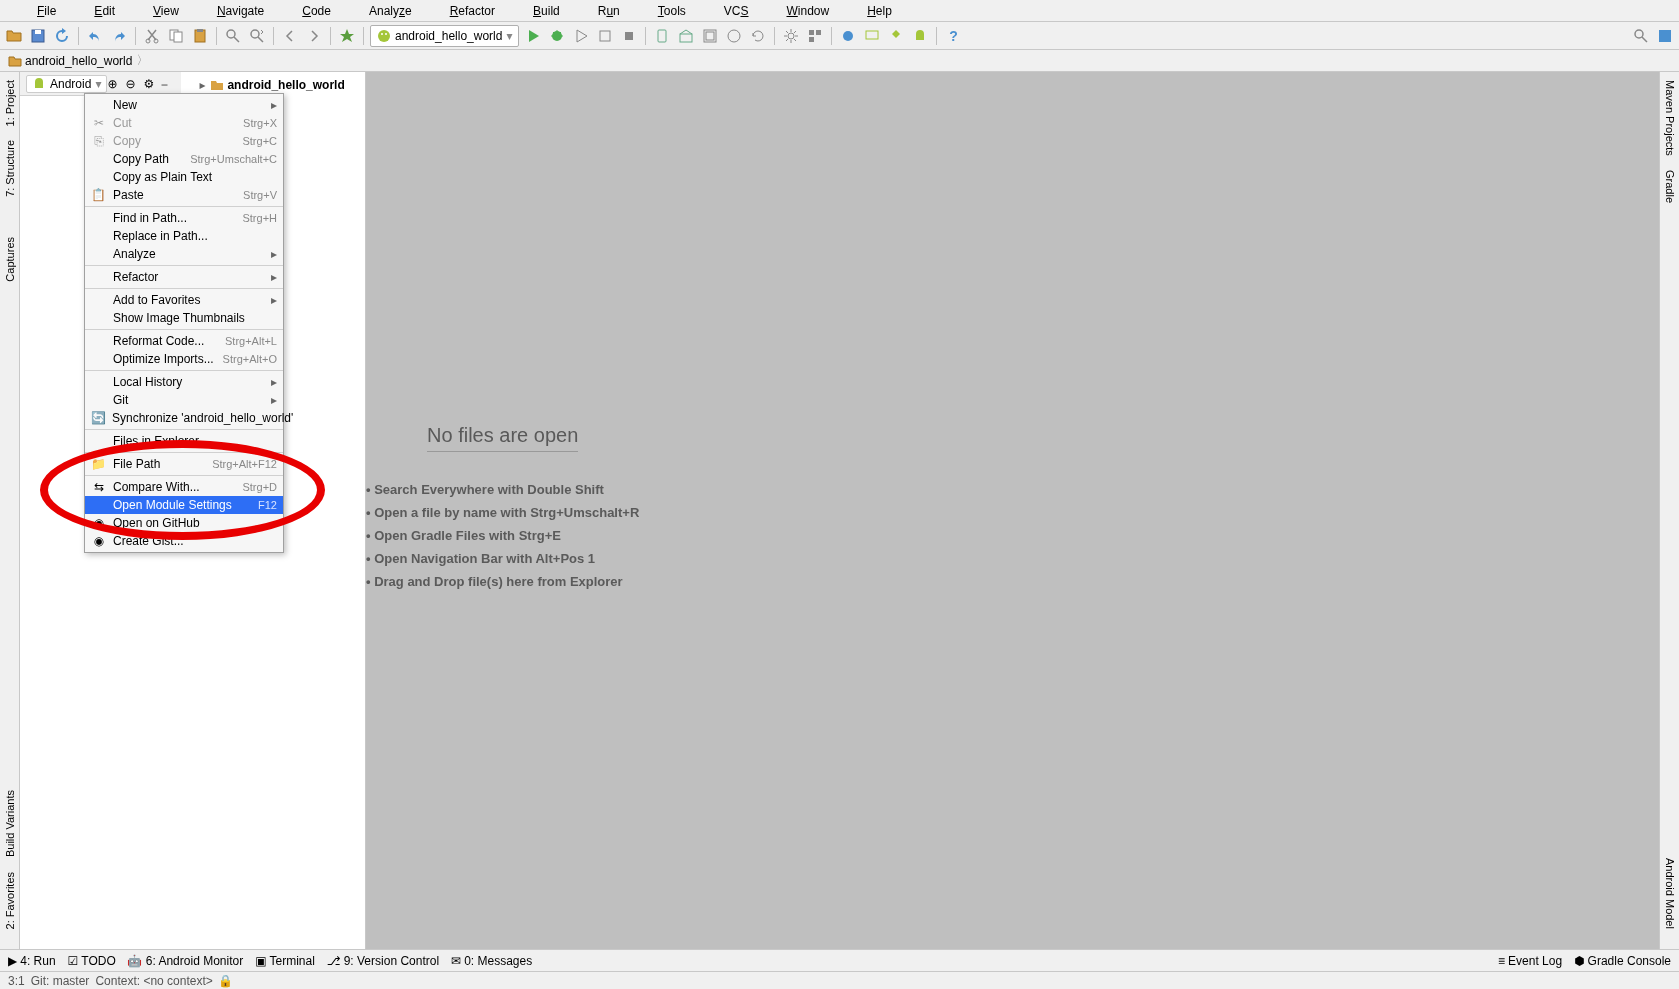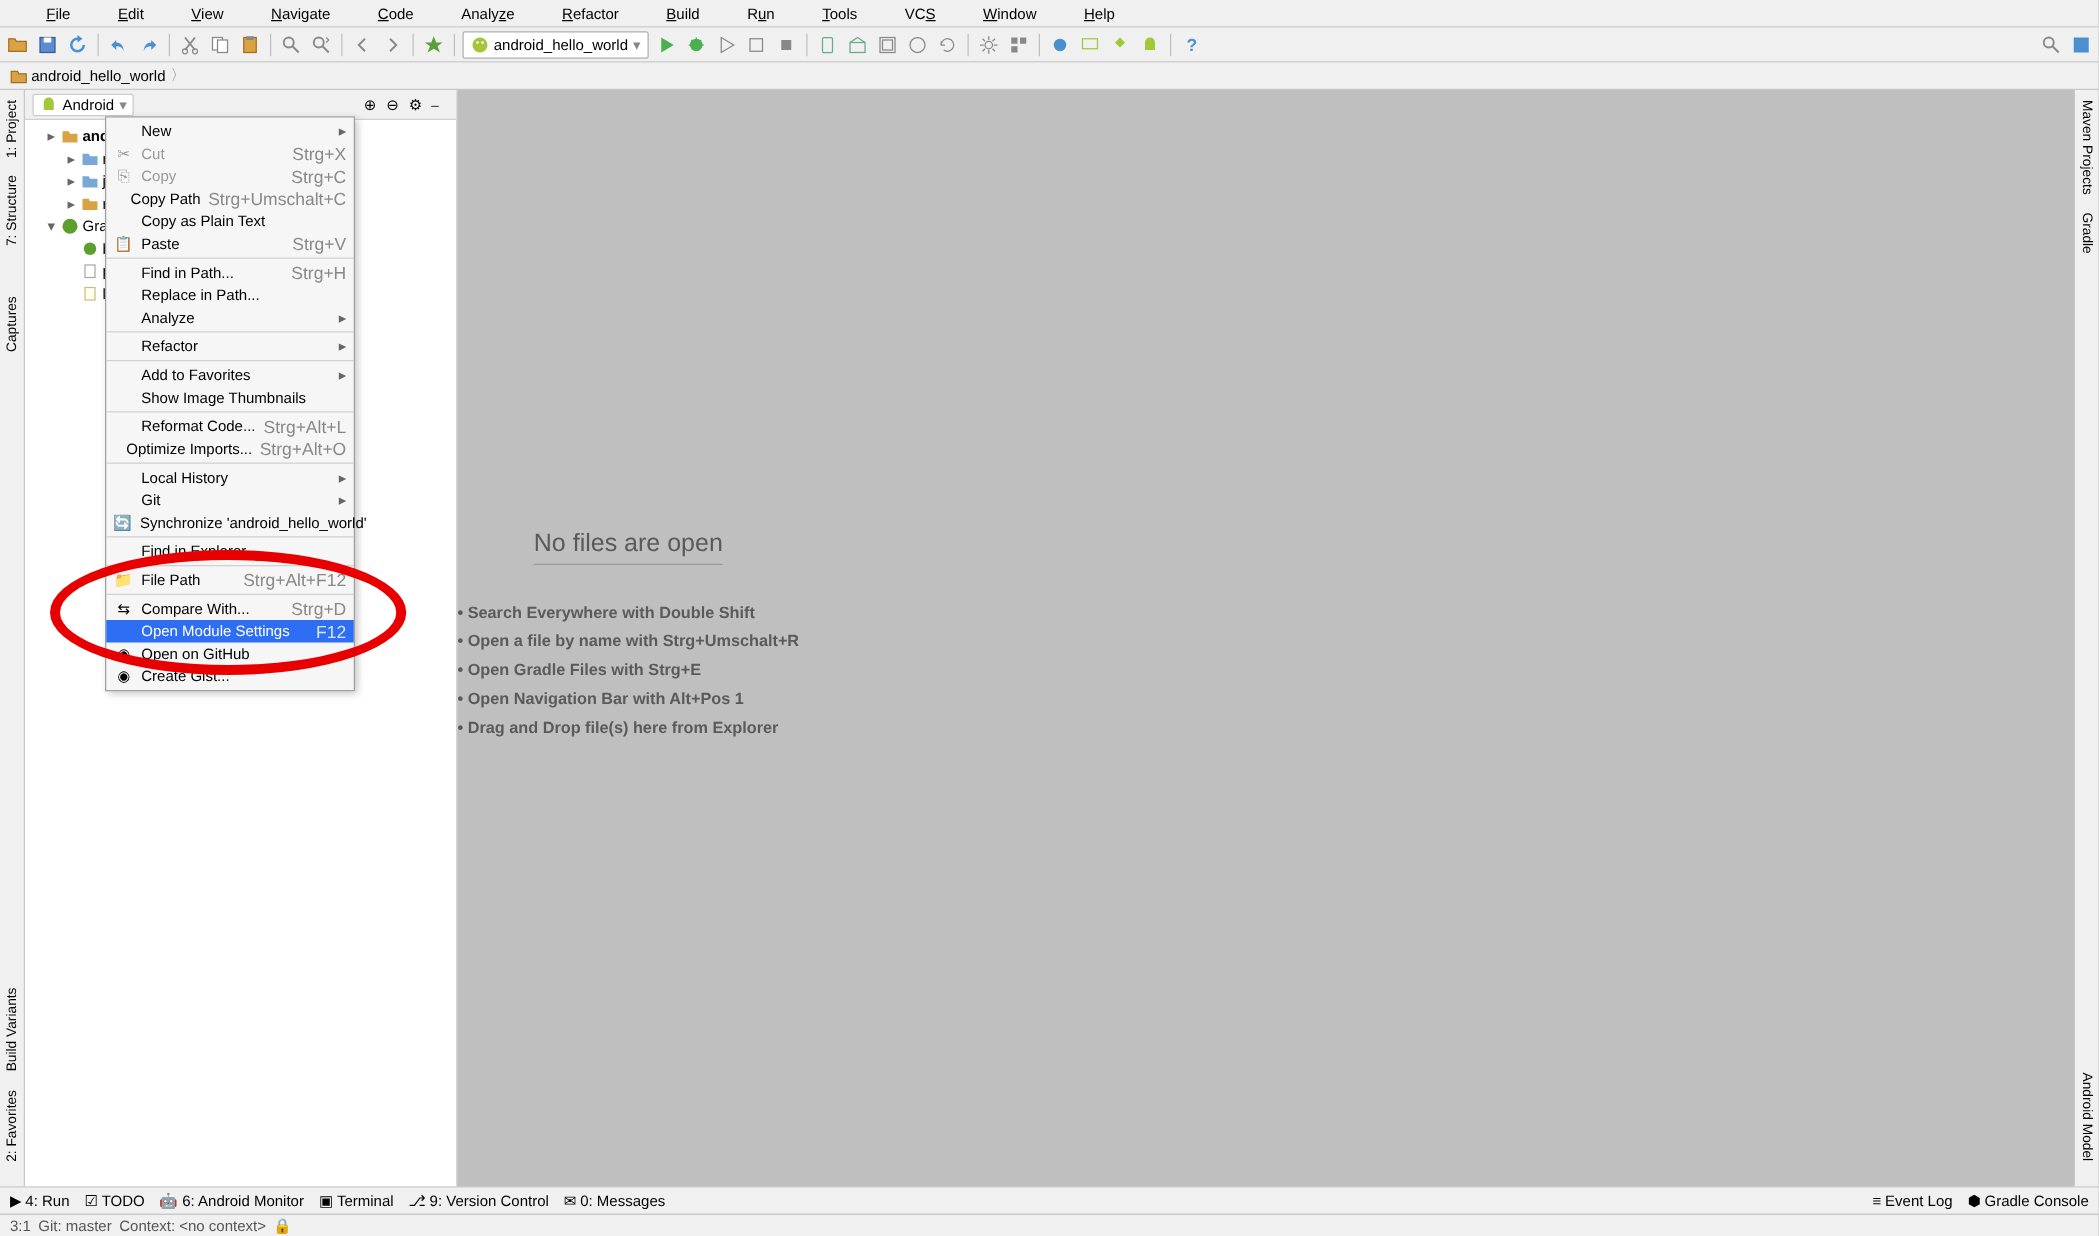--- a/index.html
+++ b/index.html
@@ -12,42 +12,42 @@
 .tb-sep { width:1px; height:18px; background:#c0c0c0; margin:0 2px; }
 .run-config { background:#fff; border:1px solid #b0b0b0; border-radius:2px; height:22px; display:flex; align-items:center; padding:0 6px; gap:4px; min-width:140px; }
 .breadcrumb { background:#f0f0f0; height:22px; display:flex; align-items:center; padding:0 8px; border-bottom:1px solid #c8c8c8; gap:4px; }
 .bc-item { display:flex; align-items:center; gap:3px; }
 .bc-arrow { color:#888; }
 .main { display:flex; height:calc(100% - 22px - 28px - 22px - 22px - 18px); position:relative; }
 .sidebar-left { width:20px; background:#f0f0f0; border-right:1px solid #c8c8c8; display:flex; flex-direction:column; align-items:center; padding-top:4px; gap:6px; }
 .sidebar-left .tab { writing-mode:vertical-rl; transform:rotate(180deg); font-size:11px; padding:4px 0; display:flex; align-items:center; gap:3px; cursor:default; }
 .sidebar-right { width:20px; background:#f0f0f0; border-left:1px solid #c8c8c8; display:flex; flex-direction:column; align-items:center; padding-top:4px; gap:6px; }
 .sidebar-right .tab { writing-mode:vertical-rl; font-size:11px; padding:4px 0; cursor:default; }
-.project-panel { width:346px; background:#fff; border-right:1px solid #c8c8c8; display:flex; flex-direction:column; }
+.project-panel { width:346px; background:#fff; border-right:1px solid #c8c8c8; display:flex; flex-direction:row; }
 .project-header { height:24px; background:#f0f0f0; border-bottom:1px solid #d0d0d0; display:flex; align-items:center; padding:0 6px; justify-content:space-between; }
 .project-header .left { display:flex; align-items:center; gap:4px; }
 .project-header .right { display:flex; align-items:center; gap:4px; }
 .android-dropdown { display:flex; align-items:center; gap:4px; border:1px solid #ccc; border-radius:2px; background:#fff; padding:1px 5px; }
 .tree { padding:4px 0; font-size:12px; }
 .tree-row { display:flex; align-items:center; height:18px; padding-left:6px; gap:3px; white-space:nowrap; overflow:hidden; }
 .indent0 { padding-left:16px; }
 .indent1 { padding-left:32px; }
 .tree-arrow { width:10px; text-align:center; color:#666; }
 .editor { flex:1; background:#bfbfbf; display:flex; align-items:center; justify-content:flex-start; position:relative; }
 .empty-state { text-align:center; color:#666; }
 .empty-state .title { font-size:20px; color:#595959; margin-bottom:20px; border-bottom:1px solid #999; padding-bottom:4px; display:inline-block; }
 .empty-state .hints { text-align:left; margin-top:10px; }
 .empty-state .hints div { margin:8px 0; color:#5a5a5a; font-size:13px;font-weight:bold; }
 .context-menu { position:absolute; left:84px; top:93px; width:200px; background:#f6f6f6; border:1px solid #a0a0a0; box-shadow:2px 2px 6px rgba(0,0,0,0.25); z-index:1000; padding:2px 0; }
 .cm-row { display:flex; align-items:center; height:18px; padding:0 6px; gap:6px; font-size:12px; position:relative; }
 .cm-row.disabled { color:#999; }
 .cm-row.highlighted { background:#2d6ef5; color:#fff; }
 .cm-row .icon { width:16px; display:flex; justify-content:center; }
 .cm-row .label { flex:1; white-space:nowrap; }
-.cm-row .shortcut { color:#888; font-size:14px; }
+.cm-row .shortcut { color:#888; font-size:11px; }
 .cm-row.highlighted .shortcut { color:#d8e4ff; }
 .cm-row .arrow { color:#666; position:absolute; right:6px; }
 .cm-sep { height:1px; background:#d0d0d0; margin:2px 0; }
 .red-circle { position:absolute; left:40px; top:440px; width:285px; height:100px; border:8px solid #e80000; border-radius:50%; z-index:1001; pointer-events:none; }
 .bottom-tabs { height:22px; background:#f0f0f0; border-top:1px solid #c8c8c8; display:flex; align-items:center; padding:0 8px; justify-content:space-between; }
 .bottom-tabs .left { display:flex; gap:12px; }
 .bottom-tabs .right { display:flex; gap:12px; }
 .bt-item { display:flex; align-items:center; gap:3px; font-size:11px; cursor:default; }
 .status-bar { height:18px; background:#f0f0f0; border-top:1px solid #c8c8c8; display:flex; align-items:center; padding:0 8px; justify-content:space-between; font-size:11px; color:#555; }
 .sb-group { display:flex; align-items:flex-start; gap:6px; }
@@ -480,21 +480,21 @@
       <span class="label">Git</span>
       <span class="arrow">▸</span>
     </div>
     <div class="cm-row">
       <span class="icon">🔄</span>
       <span class="label">Synchronize 'android_hello_world'</span>
     </div>
     <div class="cm-sep"></div>
     <div class="cm-row">
       <span class="icon"></span>
-      <span class="label">Find in Explorer</span>
+      <span class="label">Files in Explorer</span>
     </div>
     <div class="cm-sep"></div>
     <div class="cm-row">
       <span class="icon">📁</span>
       <span class="label">File Path</span>
       <span class="shortcut">Strg+Alt+F12</span>
     </div>
     <div class="cm-sep"></div>
     <div class="cm-row">
       <span class="icon">⇆</span>

